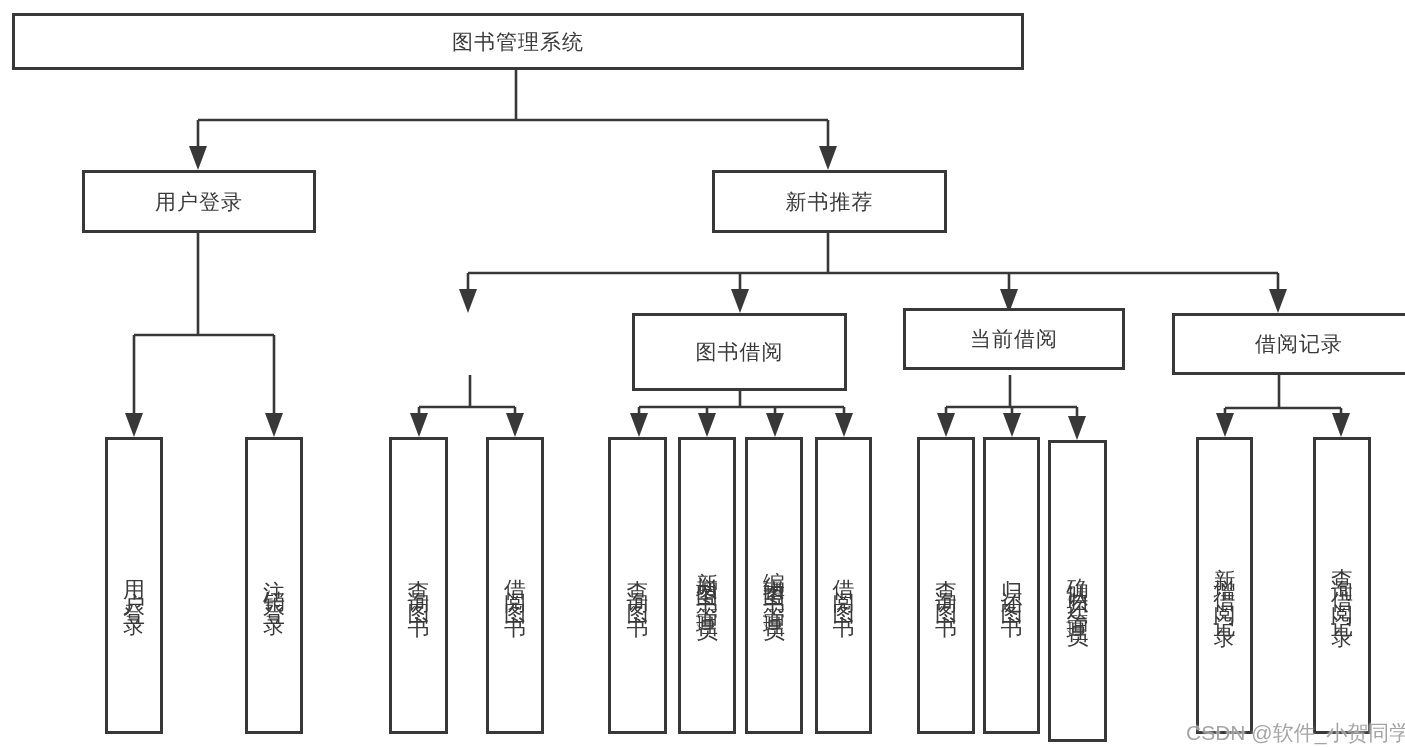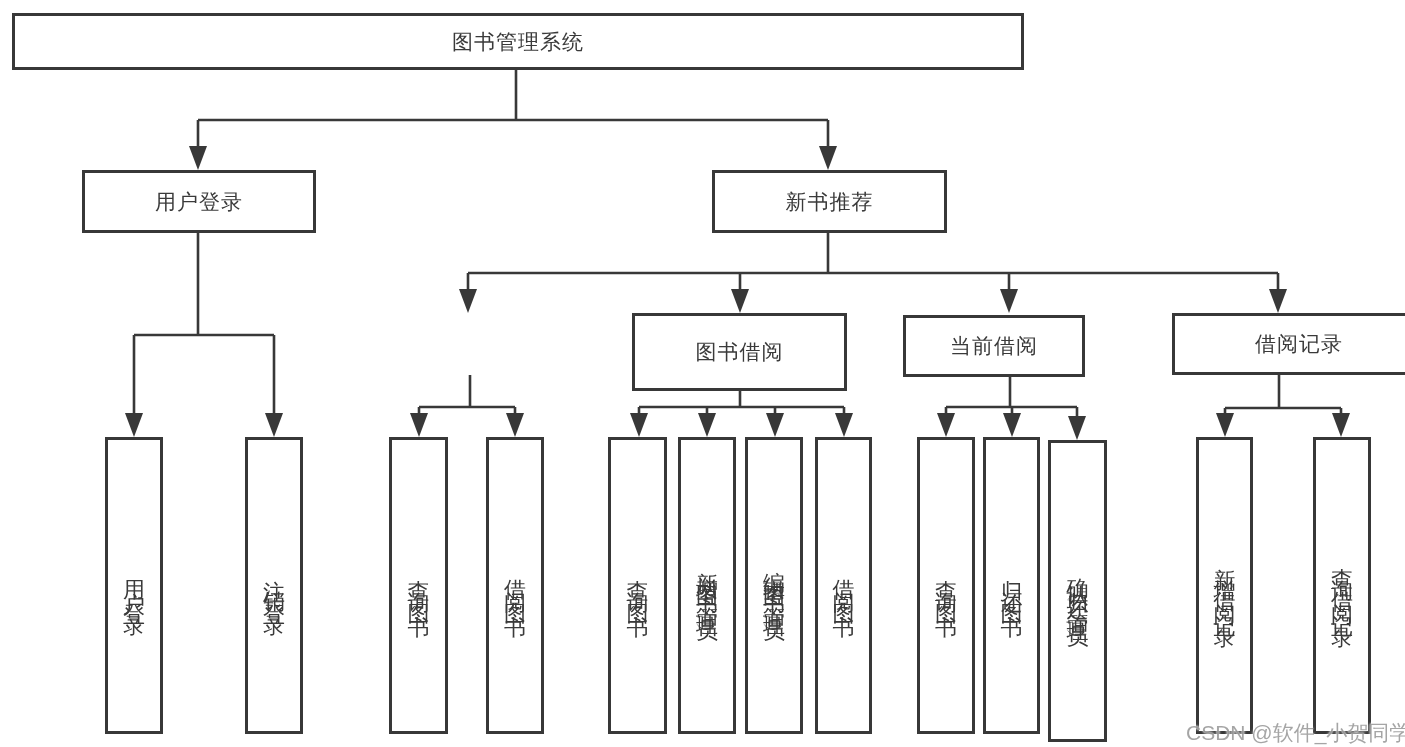--- a/index.html
+++ b/index.html
@@ -79,21 +79,21 @@
       <polygon points="1332,413 1350,413 1341,437"></polygon>
     </g>
   </svg>
 
   <div class="node h-node" style="left:12px;top:13px;width:1012px;height:57px">图书管理系统</div>
 
   <div class="node h-node" style="left:82px;top:170px;width:234px;height:63px">用户登录</div>
   <div class="node h-node" style="left:712px;top:170px;width:235px;height:63px">新书推荐</div>
 
   <div class="node h-node" style="left:632px;top:313px;width:215px;height:78px">图书借阅</div>
-  <div class="node h-node" style="left:903px;top:315px;width:182px;height:62px">当前借阅</div>
+  <div class="node h-node" style="left:903px;top:308px;width:222px;height:62px">当前借阅</div>
   <div class="node h-node" style="left:1172px;top:313px;width:254px;height:62px">借阅记录</div>
 
   <div class="node leaf" style="left:105px;top:437px;width:58px;height:297px">
     <span class="vtext">用户登录</span>
   </div>
   <div class="node leaf" style="left:245px;top:437px;width:58px;height:297px">
     <span class="vtext">注销登录</span>
   </div>
 
   <div class="node leaf" style="left:389px;top:437px;width:59px;height:297px">

